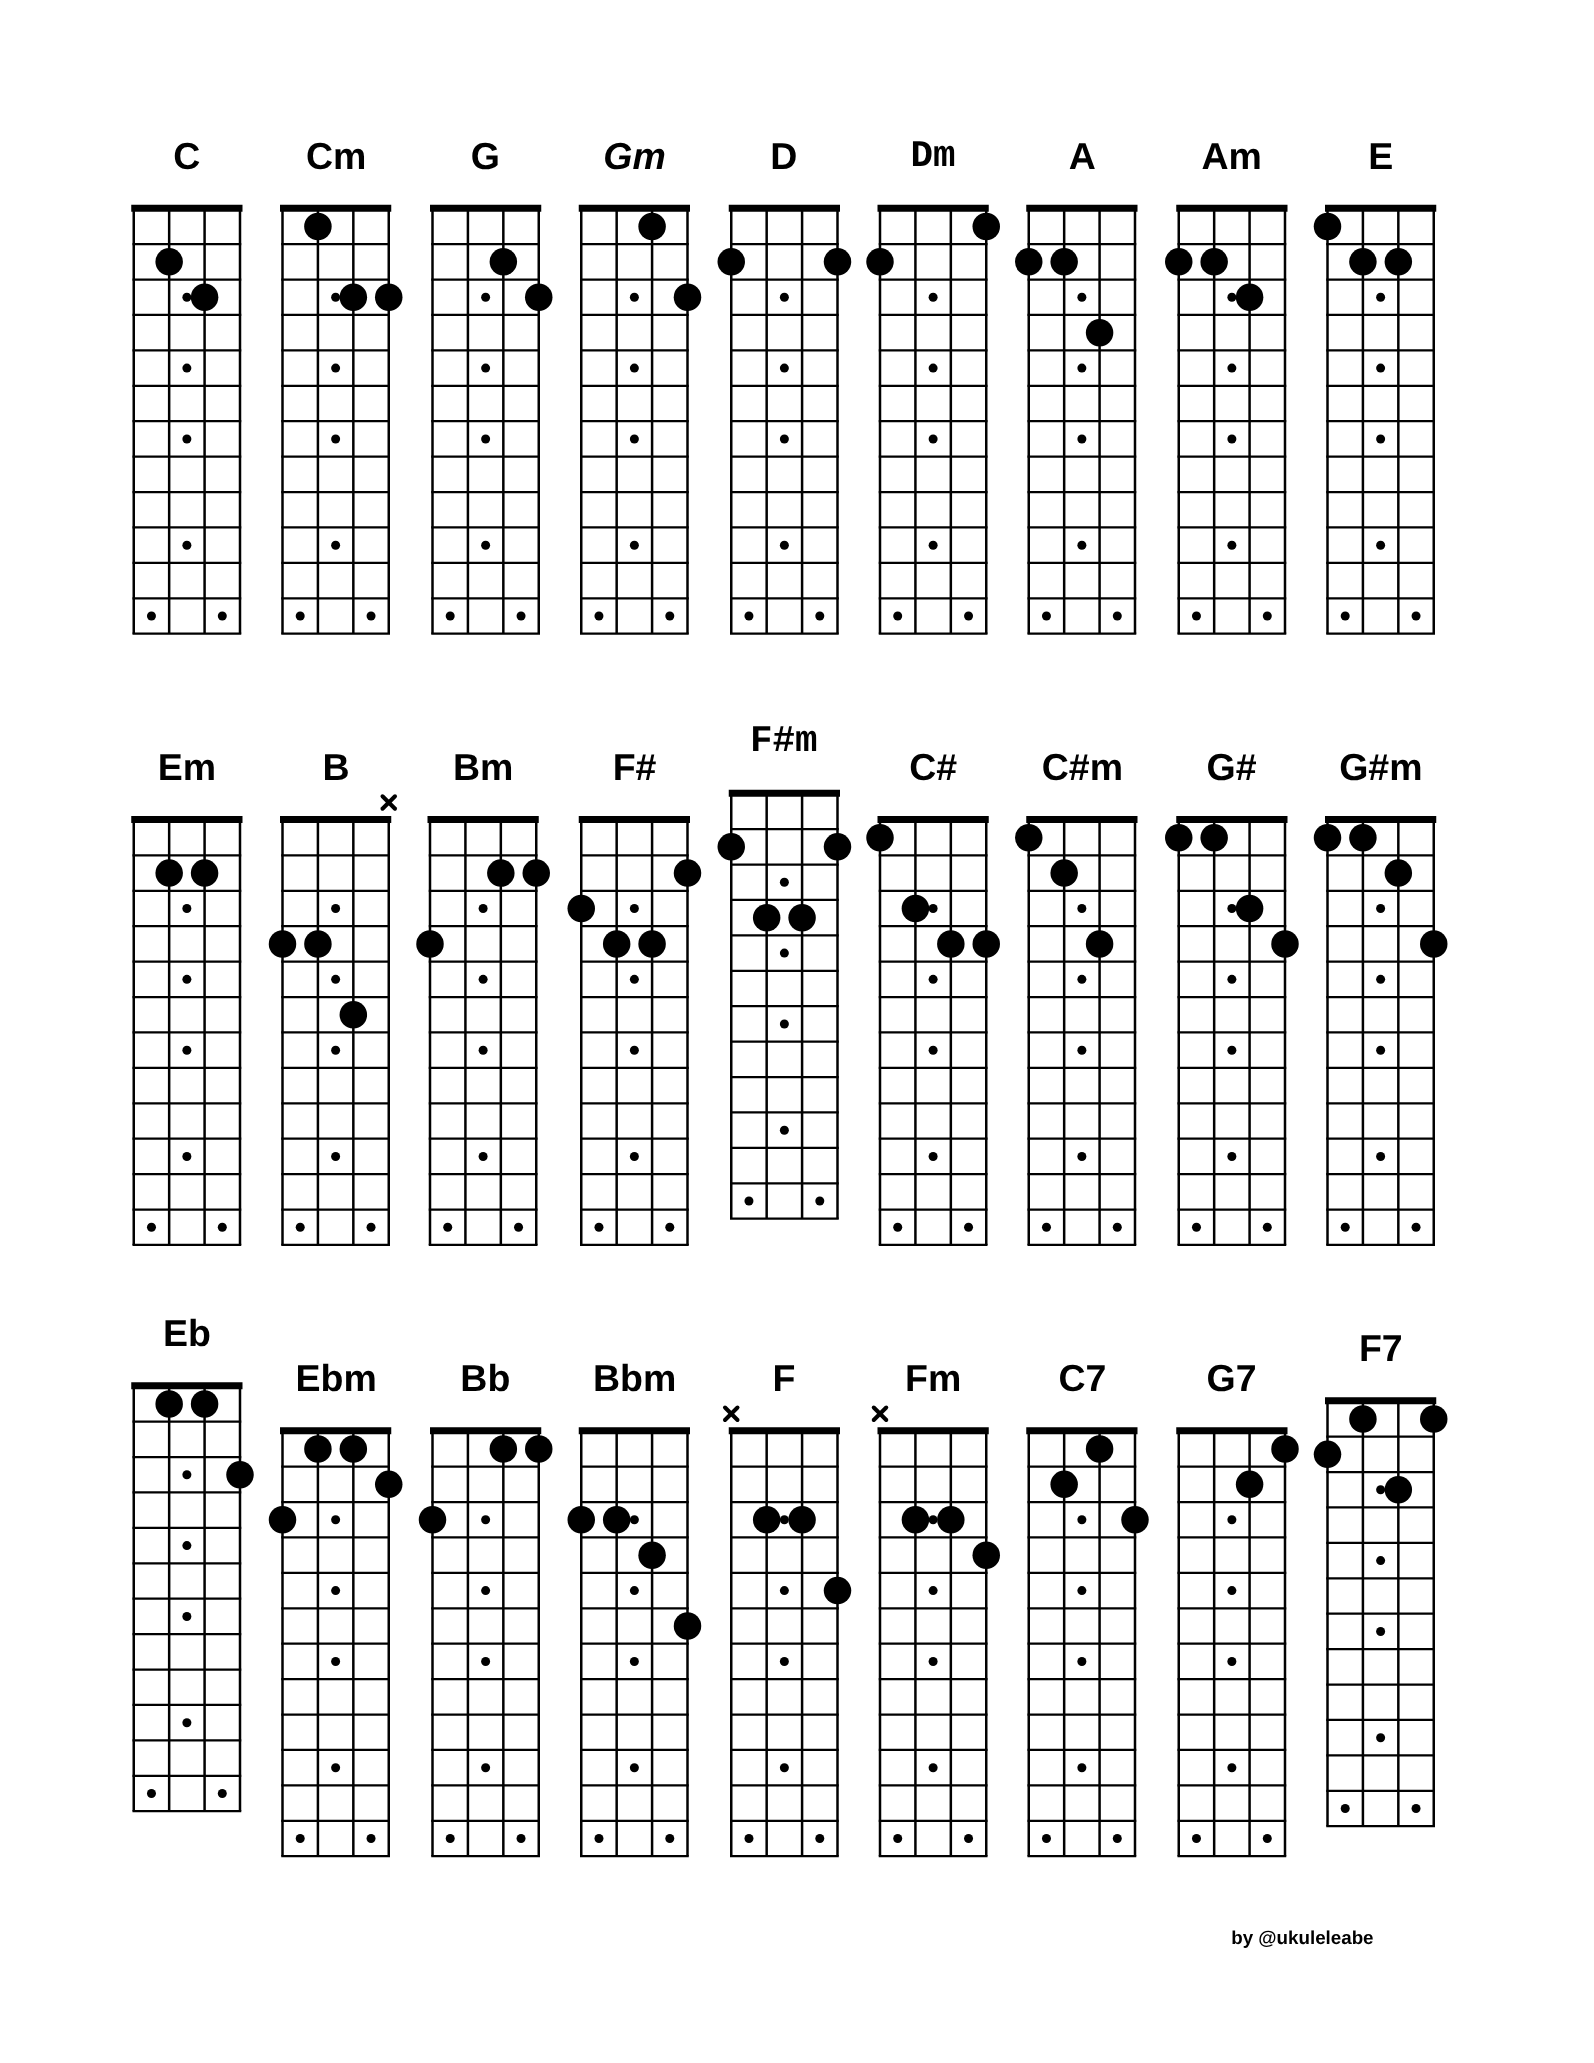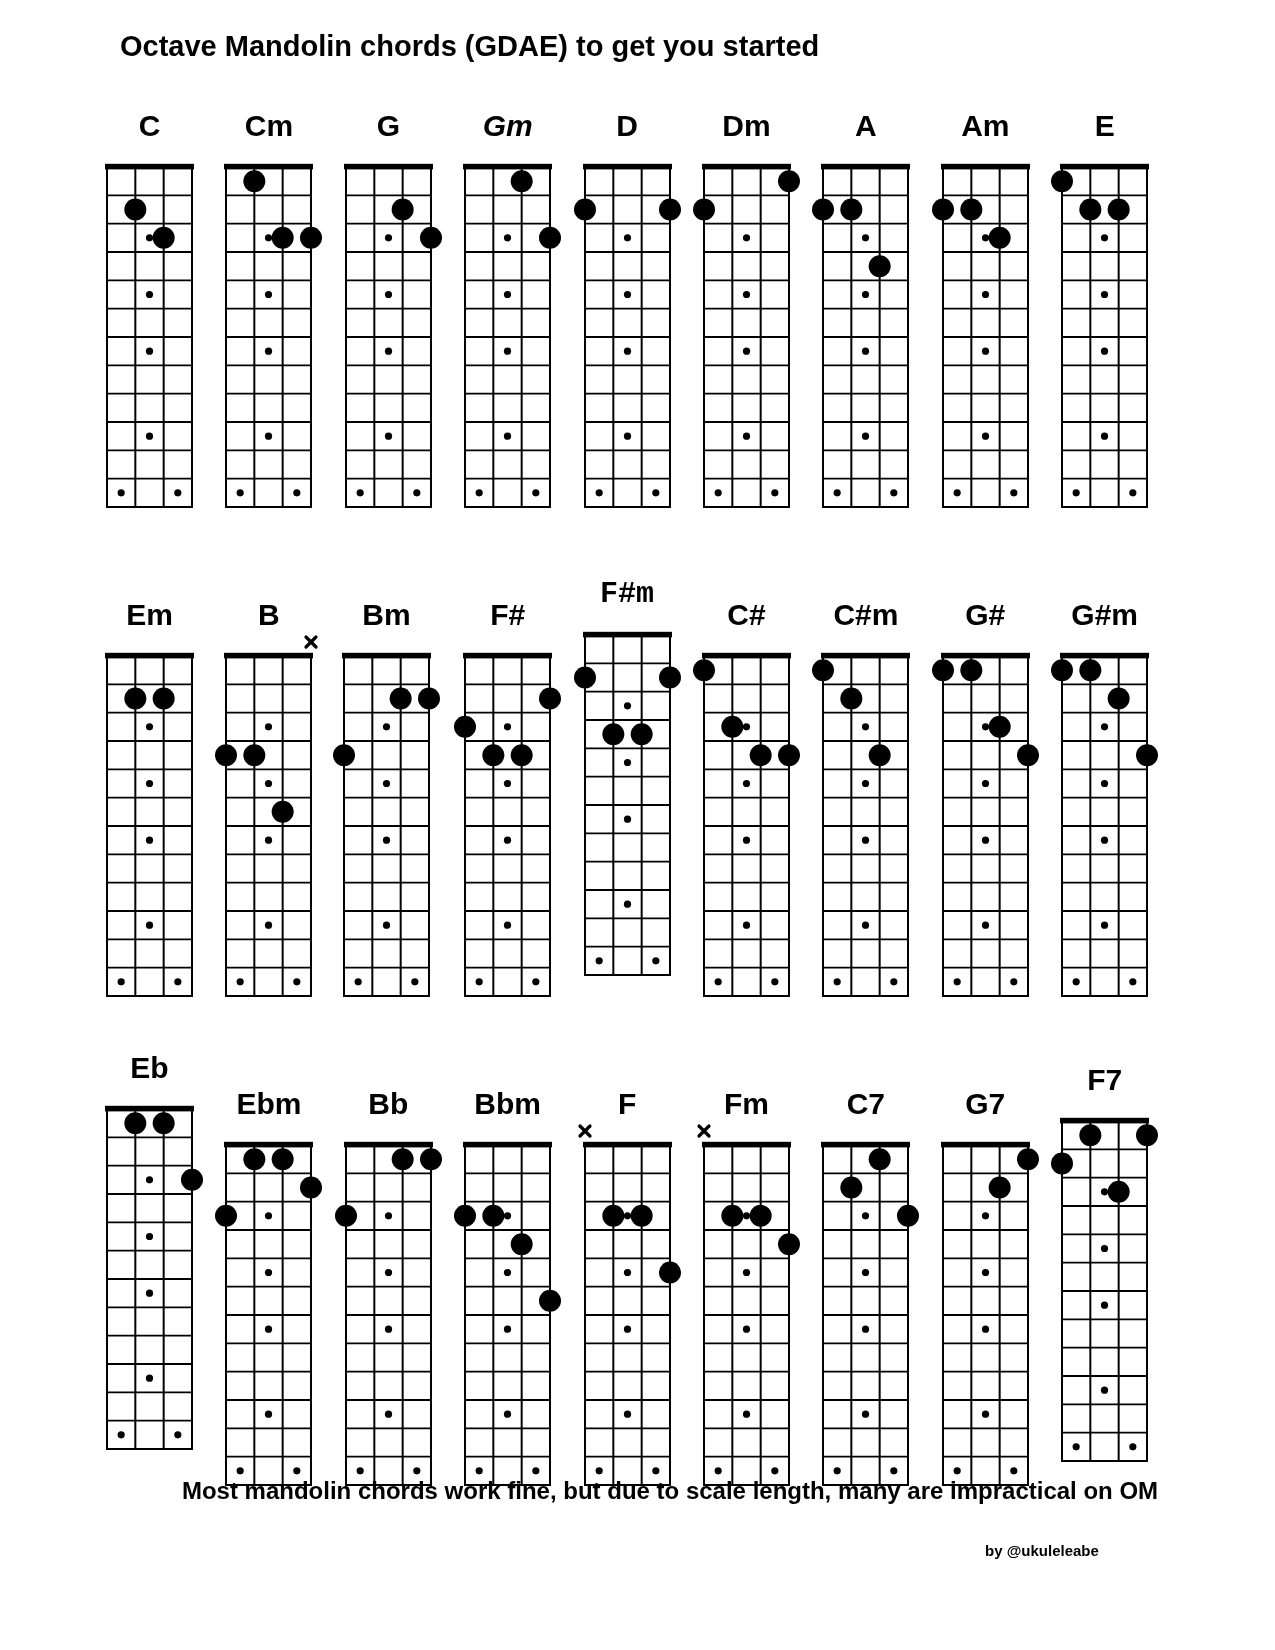--- a/index.html
+++ b/index.html
@@ -11,21 +11,20 @@
                text-align:center;font-size:30px;font-weight:bold;}
   .cell svg{position:absolute;left:0;top:44px;}
   .footer{position:absolute;left:100px;top:1477px;width:1140px;text-align:center;
           font-size:24px;font-weight:bold;}
   .credit{position:absolute;left:985px;top:1542px;font-size:15px;font-weight:bold;text-align:right;}
 </style>
 </head>
 <body>
 
 <div id="page">
-  <div class="title">Octave Mandolin chords (GDAE) to get you started</div>
   <div id="diagrams">
       <div class="cell" style="left: 95px; top: 100px;">
         <div class="chord-label">C</div>
         <svg width="109" height="368" viewBox="0 0 109 368">
           <line x1="11" y1="23" x2="97.9999" y2="23" stroke="#000000" stroke-width="1.8"></line>
           <line x1="11" y1="51.3333" x2="97.9999" y2="51.3333" stroke="#000000" stroke-width="1.8"></line>
           <line x1="11" y1="79.6666" x2="97.9999" y2="79.6666" stroke="#000000" stroke-width="1.8"></line>
           <line x1="11" y1="107.9999" x2="97.9999" y2="107.9999" stroke="#000000" stroke-width="1.8"></line>
           <line x1="11" y1="136.3332" x2="97.9999" y2="136.3332" stroke="#000000" stroke-width="1.8"></line>
           <line x1="11" y1="164.6665" x2="97.9999" y2="164.6665" stroke="#000000" stroke-width="1.8"></line>
@@ -169,21 +168,21 @@
           <circle cx="54.49995" cy="93.83325" r="3.6" fill="#000000"></circle>
           <circle cx="54.49995" cy="150.49985" r="3.6" fill="#000000"></circle>
           <circle cx="54.49995" cy="207.16645" r="3.6" fill="#000000"></circle>
           <circle cx="54.49995" cy="292.16635" r="3.6" fill="#000000"></circle>
           <circle cx="26.16665" cy="348.83295000000004" r="3.6" fill="#000000"></circle>
           <circle cx="82.83325" cy="348.83295000000004" r="3.6" fill="#000000"></circle>
           <circle cx="12" cy="65.49995" r="11" fill="#000000"></circle>
           <circle cx="96.9999" cy="65.49995" r="11" fill="#000000"></circle>
         </svg>
       </div>
-      <div class="cell" style="left: 692px; top: 100px;">
+      <div class="cell" style="left: 692px; top: 100px; font-family: Liberation Mono, monospace;">
         <div class="chord-label">Dm</div>
         <svg width="109" height="368" viewBox="0 0 109 368">
           <line x1="11" y1="23" x2="97.9999" y2="23" stroke="#000000" stroke-width="1.8"></line>
           <line x1="11" y1="51.3333" x2="97.9999" y2="51.3333" stroke="#000000" stroke-width="1.8"></line>
           <line x1="11" y1="79.6666" x2="97.9999" y2="79.6666" stroke="#000000" stroke-width="1.8"></line>
           <line x1="11" y1="107.9999" x2="97.9999" y2="107.9999" stroke="#000000" stroke-width="1.8"></line>
           <line x1="11" y1="136.3332" x2="97.9999" y2="136.3332" stroke="#000000" stroke-width="1.8"></line>
           <line x1="11" y1="164.6665" x2="97.9999" y2="164.6665" stroke="#000000" stroke-width="1.8"></line>
           <line x1="11" y1="192.9998" x2="97.9999" y2="192.9998" stroke="#000000" stroke-width="1.8"></line>
           <line x1="11" y1="221.3331" x2="97.9999" y2="221.3331" stroke="#000000" stroke-width="1.8"></line>
@@ -891,15 +890,14 @@
           <circle cx="54.49995" cy="292.16635" r="3.6" fill="#000000"></circle>
           <circle cx="26.16665" cy="348.83295000000004" r="3.6" fill="#000000"></circle>
           <circle cx="82.83325" cy="348.83295000000004" r="3.6" fill="#000000"></circle>
           <circle cx="12" cy="65.49995" r="11" fill="#000000"></circle>
           <circle cx="40.3333" cy="37.166650000000004" r="11" fill="#000000"></circle>
           <circle cx="68.6666" cy="93.83325" r="11" fill="#000000"></circle>
           <circle cx="96.9999" cy="37.166650000000004" r="11" fill="#000000"></circle>
         </svg>
       </div>
     </div>
-  <div class="footer">Most mandolin chords work fine, but due to scale length, many are impractical on OM</div>
   <div class="credit">by @ukuleleabe</div>
 </div>
 
 </body></html>

